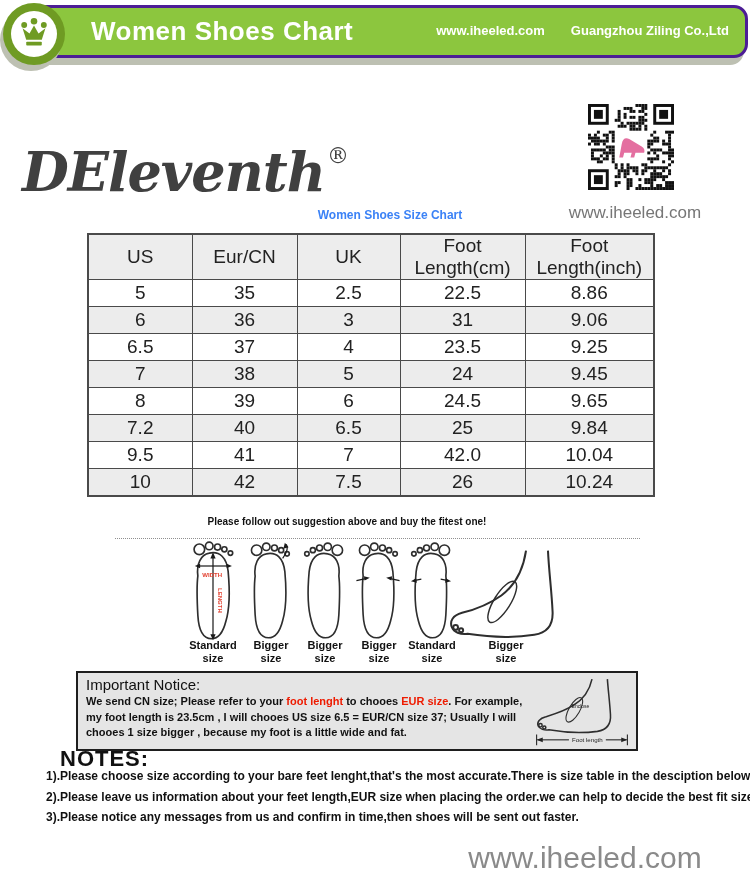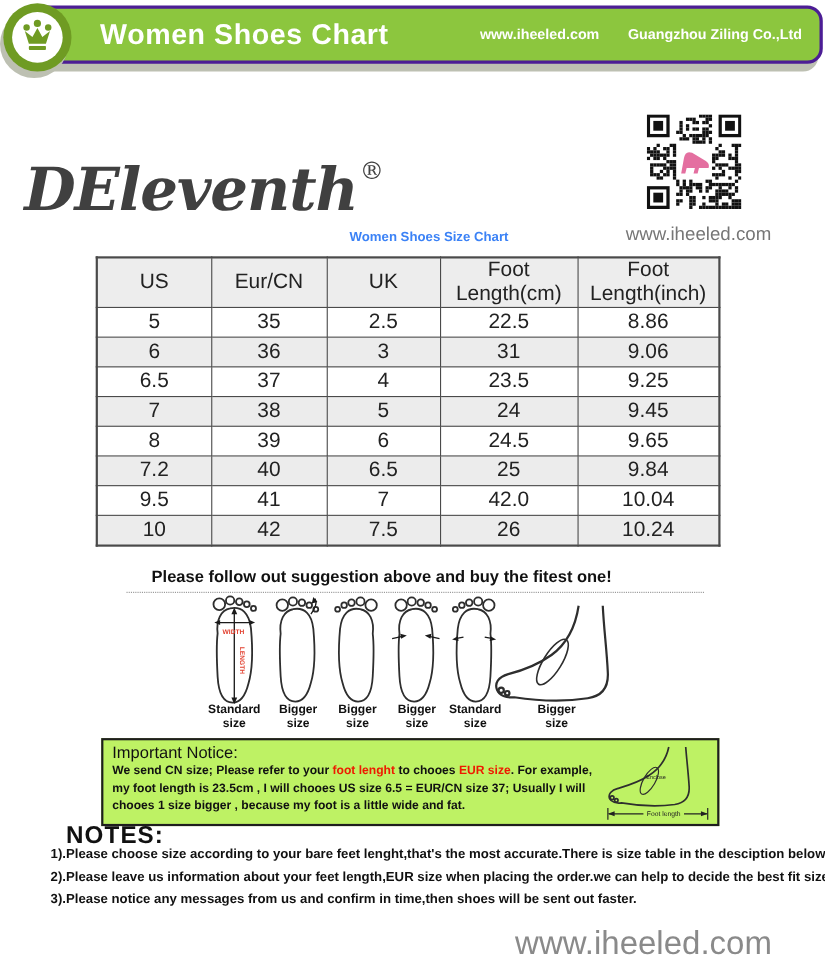--- a/index.html
+++ b/index.html
@@ -36,33 +36,33 @@
          border-collapse:collapse;table-layout:fixed;
          font-size:19px;color:#222;}
   table.size-table th,table.size-table td{border:1px solid #4a4a4a;text-align:center;
          font-weight:normal;height:26px;padding:0;}
   table.size-table{border:2px solid #4a4a4a;}
   table.size-table thead tr{background:#ededed;}
   table.size-table tr.alt{background:#ececec;}
 
   
   .suggestion{position:absolute;left:87px;top:516px;width:520px;text-align:center;
-         font-size:15px;font-weight:bold;color:#111;}
+         font-size:10px;font-weight:bold;color:#111;}
   .dotted-divider{position:absolute;left:115px;top:538px;width:525px;height:0;
          border-top:1px dotted #8f8f8f;}
   .feet{position:absolute;left:140px;top:541px;width:480px;height:125px;}
   .foot-fig{position:absolute;top:0;width:54px;}
   .foot-fig svg{display:block;}
   .flabel{position:absolute;top:98px;width:54px;text-align:center;font-size:11px;
          font-weight:bold;line-height:1.15;color:#111;word-spacing:50px;}
   .f6 .flabel{left:36px;}
 
   
-  .notice-box{position:absolute;left:92px;top:671px;width:558px;height:76px;
-         border:2px solid #1e1e1e;display:flex;align-items:stretch;background:#bef264;}
+  .notice-box{position:absolute;left:76px;top:671px;width:558px;height:76px;
+         border:2px solid #1e1e1e;display:flex;align-items:stretch;background:#e5e5e5;}
   .notice-left{flex:1;padding:3px 8px 2px 8px;}
   .notice-title{font-size:15px;color:#111;margin-bottom:1px;}
   .notice-body{font-size:11px;font-weight:bold;line-height:1.42;width:438px;color:#111;}
   .notice-body .red{color:#ee1b00;}
   .notice-foot{width:124px;align-self:center;margin-right:4px;}
 
   
   .notes-title{position:absolute;left:60px;top:746px;font-size:22px;font-weight:bold;
          letter-spacing:1px;color:#111;}
   .notes-list{position:absolute;left:46px;top:769px;width:704px;}

